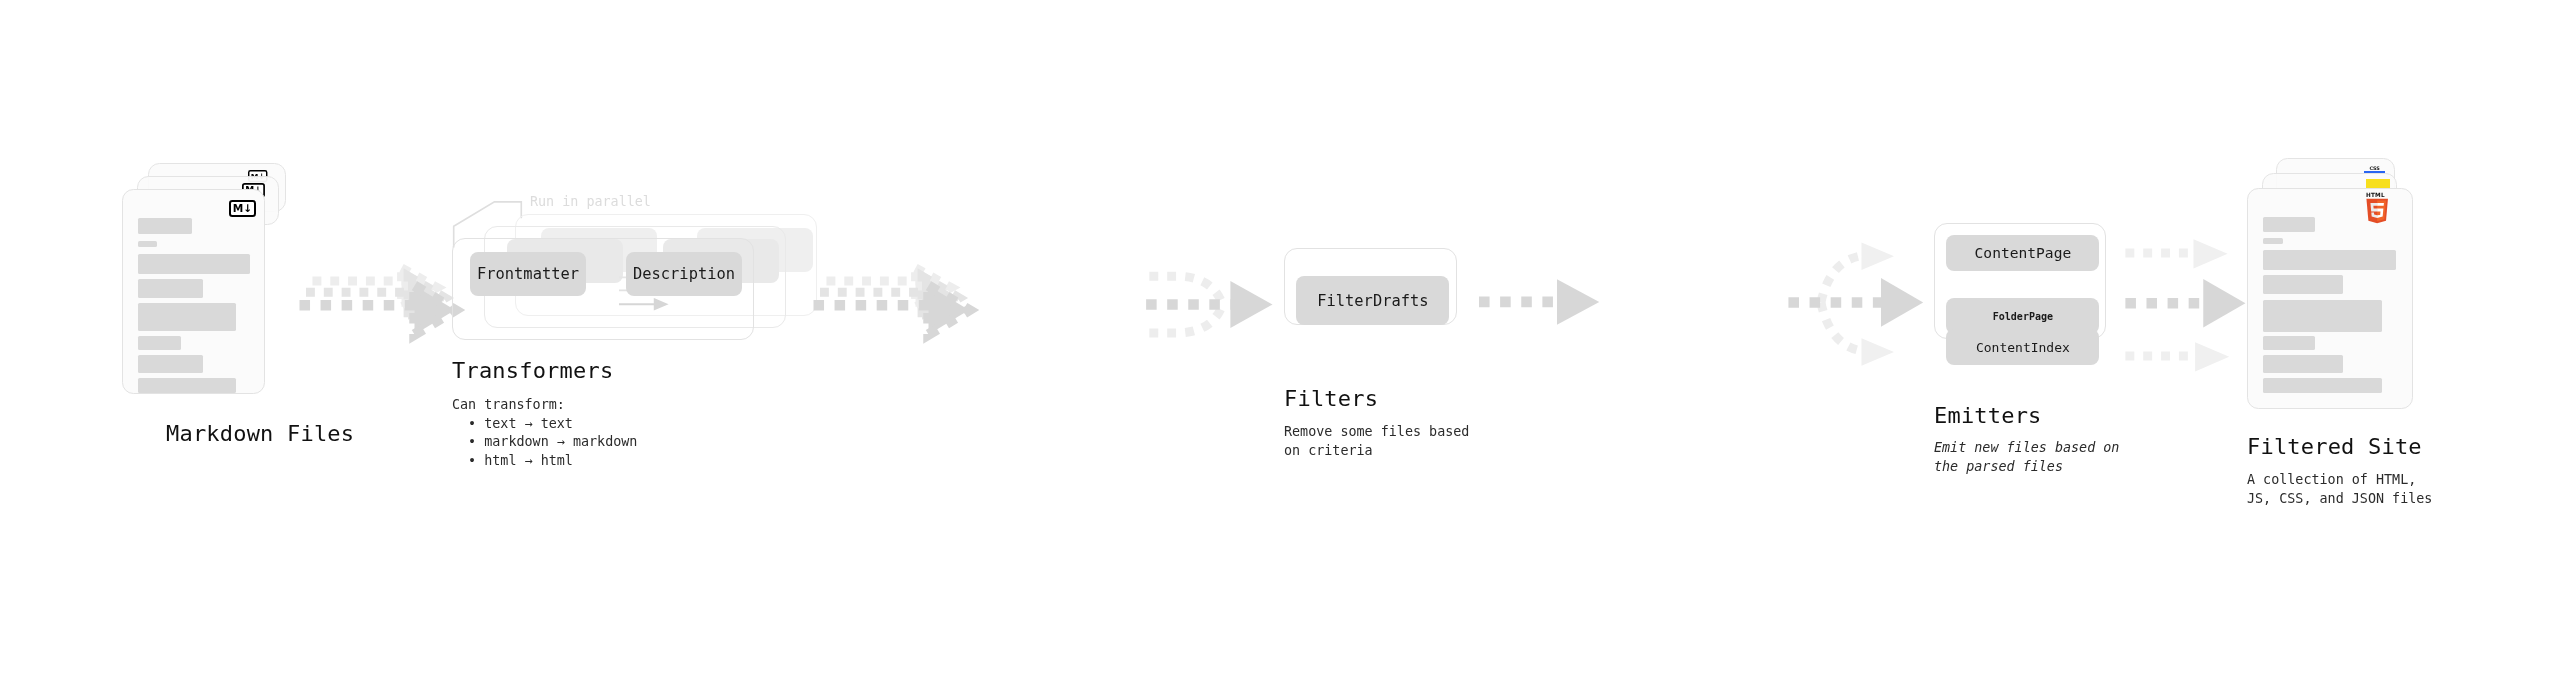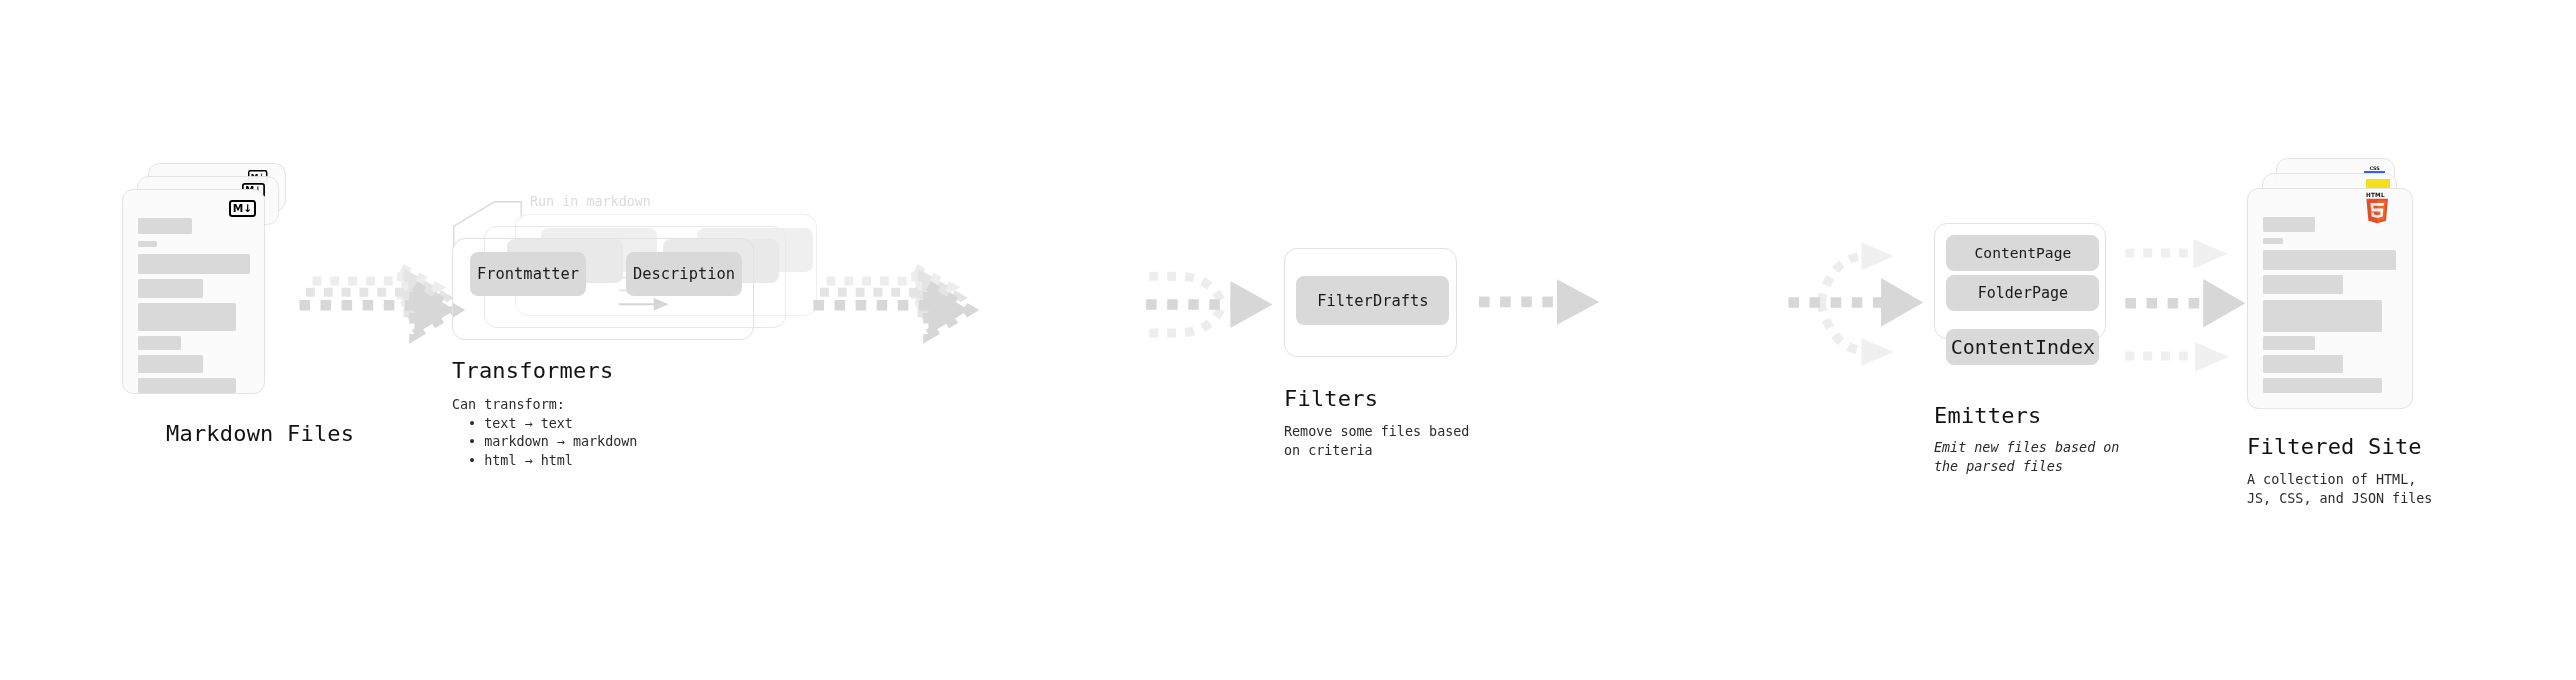--- a/index.html
+++ b/index.html
@@ -134,21 +134,21 @@
       <line x1="0" y1="46" x2="148" y2="46"></line>
       <polygon points="142,22 192,52 142,82"></polygon>
     </g>
   </svg>
 
   <div class="node" style="left:452px; top:197px;">
 
     <svg class="arrow-svg" style="left:0px; top:0px;" width="163" height="57" viewBox="0 0 200 70">
       <path d="M 2 62 L 2 36 L 52 6 L 85 6 L 85 26" fill="none" stroke="#dedede" stroke-width="2"></path>
     </svg>
-    <div class="faint-label" style="left:78px; top:-3.3px;">Run in markdown</div>
+    <div class="faint-label" style="left:78px; top:-3.3px;">Run in parallel</div>
 
     <div class="pbox" style="left:63px; top:17px; width:302px; height:102px; border-color:#efefef;"></div>
     <div class="pill ghost2" style="left:89px; top:31px; width:116px; height:44px;"></div>
     <div class="pill ghost2" style="left:245px; top:31px; width:116px; height:44px;"></div>
 
     <div class="pbox" style="left:32px; top:29px; width:302px; height:102px; border-color:#e9e9e9;"></div>
     <div class="pill ghost" style="left:55px; top:42px; width:116px; height:44px;"></div>
     <div class="pill ghost" style="left:211px; top:42px; width:116px; height:44px;"></div>
 
     <svg class="arrow-svg" style="left:167px; top:69px;" width="65" height="57" viewBox="0 0 80 70">
@@ -194,21 +194,21 @@
 
 
   <svg class="arrow-svg" style="left:1138px; top:258px;" width="154" height="98" viewBox="0 0 190 120">
     <path d="M 14 22 L 52 22 Q 92 24 104 56" fill="none" stroke="#ededed" stroke-width="11" stroke-dasharray="11 11"></path>
     <path d="M 14 92 L 52 92 Q 92 90 104 58" fill="none" stroke="#ededed" stroke-width="11" stroke-dasharray="11 11"></path>
     <line x1="10" y1="57" x2="118" y2="57" stroke="#d7d7d7" stroke-width="13" stroke-dasharray="13 13"></line>
     <polygon points="114,28 166,57 114,86" fill="#d7d7d7"></polygon>
   </svg>
 
   <div class="node" style="left:1284px; top:248px;">
-    <div class="pbox" style="left:0px; top:0px; width:173px; height:109px; position:relative;">
+    <div class="pbox" style="left:0px; top:0px; width:173px; height:77px; position:relative;">
       <div class="pill" style="left:11.4px; top:27px; width:153px; height:49px;">FilterDrafts</div>
     </div>
     <div class="title" style="left:0px; top:138px;">Filters</div>
     <div class="sub" style="left:0px; top:175px;">Remove some files based
 on criteria</div>
   </div>
 
   <svg class="arrow-svg" style="left:1479px; top:284px;" width="130" height="65" viewBox="0 0 160 80">
     <line x1="0" y1="22" x2="100" y2="22" stroke="#d7d7d7" stroke-width="13" stroke-dasharray="13 13"></line>
     <polygon points="96,-6 148,22 96,50" fill="#d7d7d7"></polygon>
@@ -220,22 +220,22 @@
     <polygon points="100,-2 140,15 100,32" fill="#f0f0f0"></polygon>
     <path d="M 50 72 Q 62 128 104 132" fill="none" stroke="#ededed" stroke-width="11" stroke-dasharray="11 11"></path>
     <polygon points="100,116 140,133 100,150" fill="#f0f0f0"></polygon>
     <line x1="10" y1="72" x2="128" y2="72" stroke="#d7d7d7" stroke-width="13" stroke-dasharray="13 13"></line>
     <polygon points="124,42 176,72 124,102" fill="#d7d7d7"></polygon>
   </svg>
 
   <div class="node" style="left:1934px; top:223px;">
     <div class="pbox" style="left:0px; top:0px; width:172px; height:116px; position:relative;padding-left:8px;">
       <div class="pill" style="left:11.4px; top:10.6px; width:153px; height:36px; font-size:14.6px;">ContentPage</div>
-      <div class="pill" style="left:11.4px; top:51px; width:153px; height:36px; font-size:15px;">FolderPage</div>
-      <div class="pill" style="left:11.4px; top:105px; width:153px; height:36px; font-size:20px;">ContentIndex</div>
+      <div class="pill" style="left:11.4px; top:74px; width:153px; height:36px; font-size:10px;font-weight:bold;">FolderPage</div>
+      <div class="pill" style="left:11.4px; top:105px; width:153px; height:36px; font-size:13px;">ContentIndex</div>
     </div>
     <div class="title" style="left:0px; top:180px;">Emitters</div>
     <div class="sub" style="left:0px; top:216px;font-style:italic;">Emit new files based on
 the parsed files</div>
   </div>
 
   <svg class="arrow-svg" style="left:2125px; top:240px;" width="163" height="146" viewBox="0 0 200 180">
     <line x1="0" y1="16" x2="88" y2="16" stroke="#efefef" stroke-width="11" stroke-dasharray="11 11"></line>
     <polygon points="84,-1 126,17 84,35" fill="#f0f0f0"></polygon>
     <line x1="0" y1="78" x2="100" y2="78" stroke="#d7d7d7" stroke-width="13" stroke-dasharray="13 13"></line>

